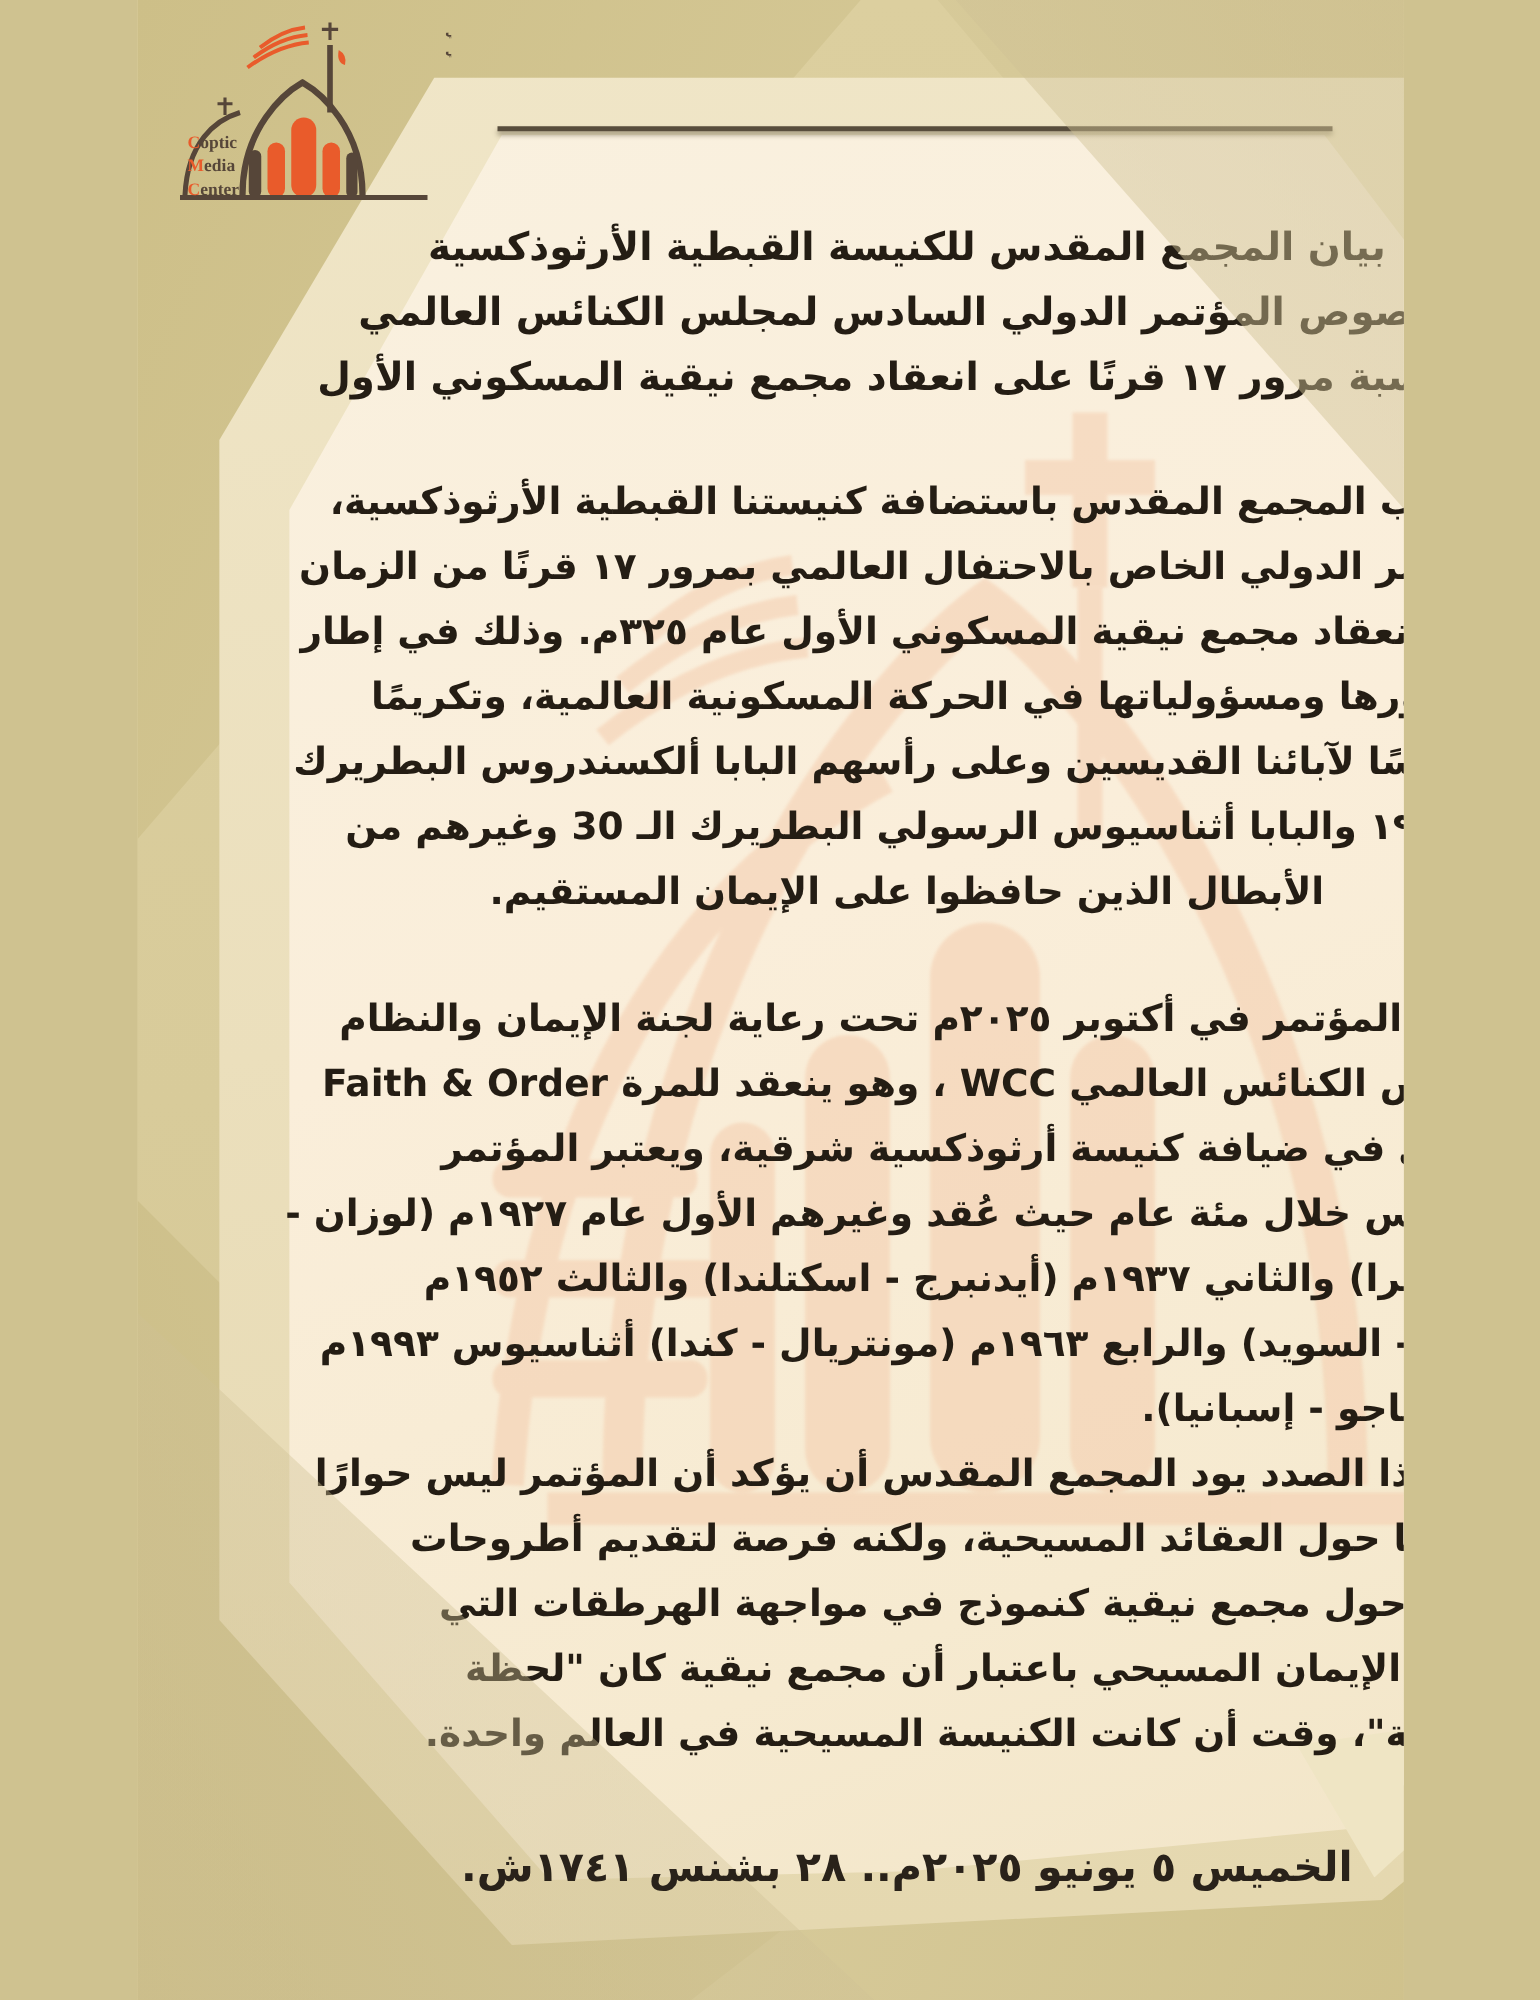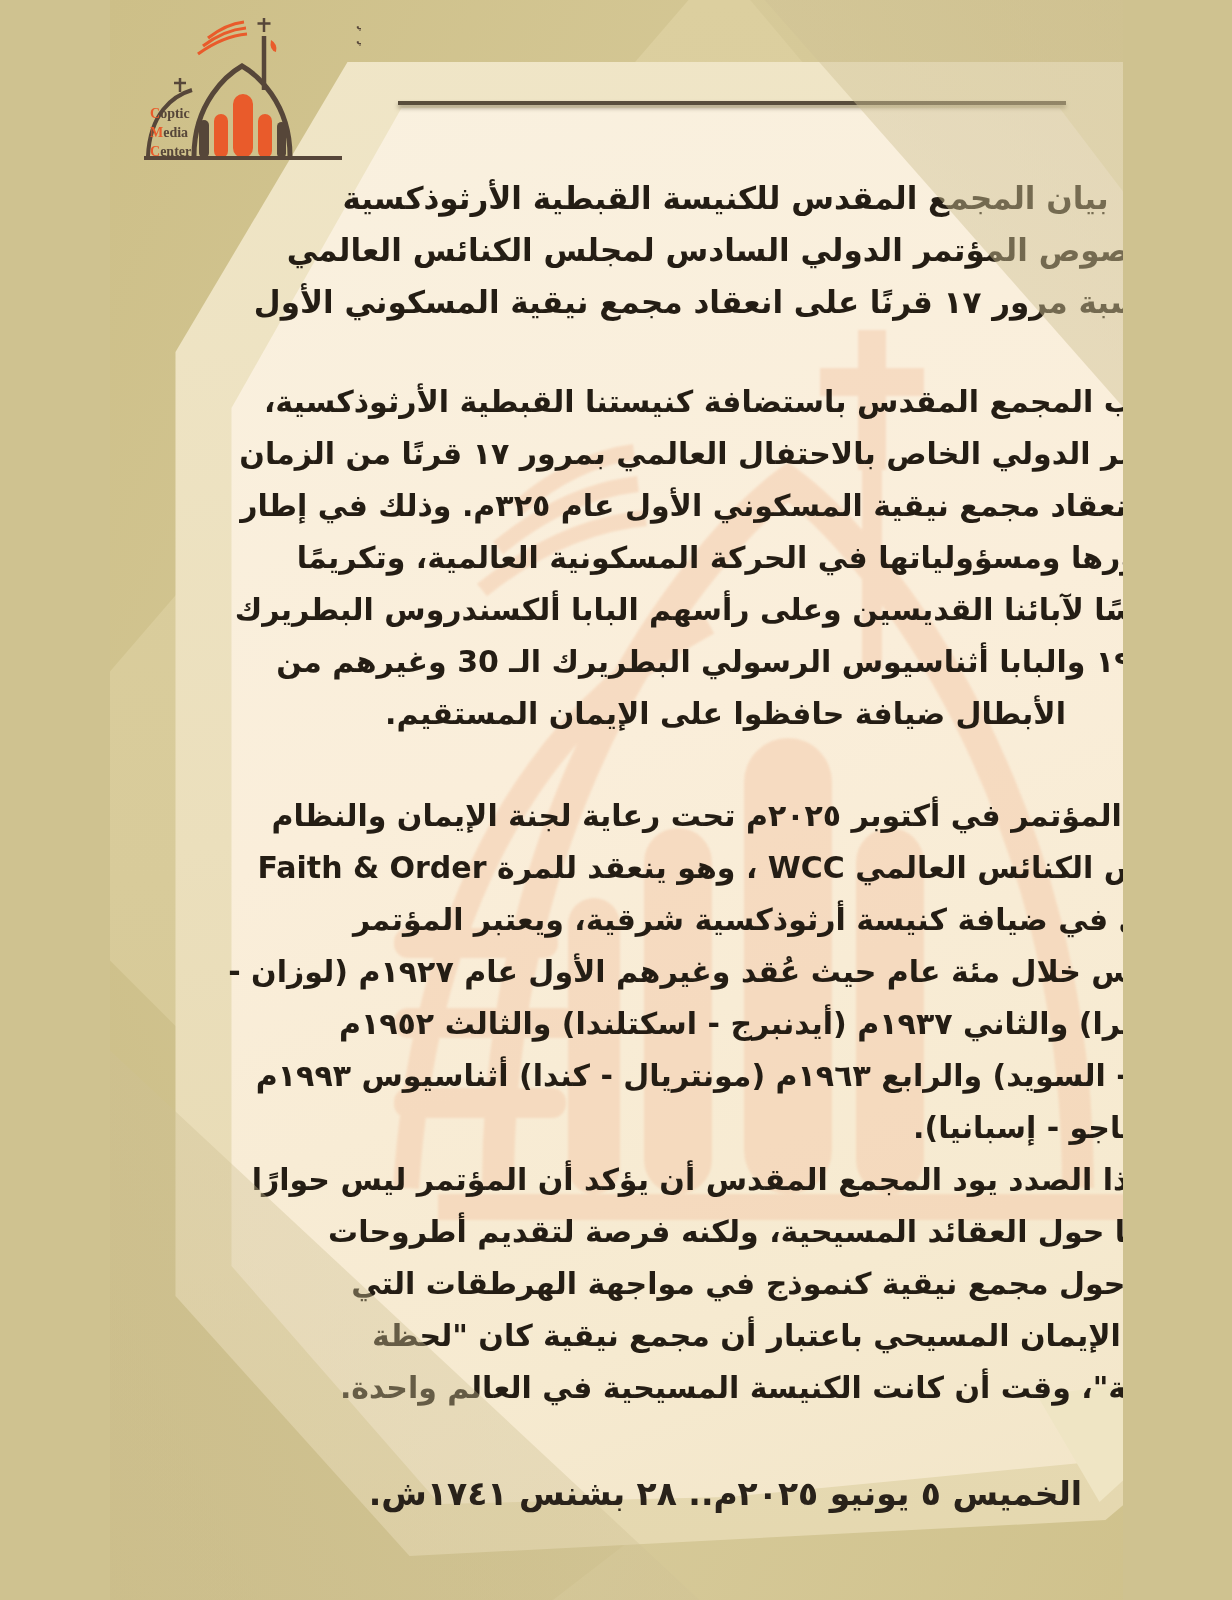--- a/index.html
+++ b/index.html
@@ -119,21 +119,21 @@
     <span class="line">بمناسبة مرور ١٧ قرنًا على انعقاد مجمع نيقية المسكوني الأول</span>
   </div>
 
   <div class="abs txt block" style="top:376px;">
     <span class="line">يُرحب المجمع المقدس باستضافة كنيستنا القبطية الأرثوذكسية،</span>
     <span class="line">المؤتمر الدولي الخاص بالاحتفال العالمي بمرور ١٧ قرنًا من الزمان</span>
     <span class="line">على انعقاد مجمع نيقية المسكوني الأول عام ٣٢٥م. وذلك في إطار</span>
     <span class="line">دورها ومسؤولياتها في الحركة المسكونية العالمية، وتكريمًا</span>
     <span class="line">الخميسًا لآبائنا القديسين وعلى رأسهم البابا ألكسندروس البطريرك</span>
     <span class="line">الـ ١٩ والبابا أثناسيوس الرسولي البطريرك الـ 30 وغيرهم من</span>
-    <span class="line">الأبطال ضيافة حافظوا على الإيمان المستقيم.</span>
+    <span class="line">الأبطال الذين حافظوا على الإيمان المستقيم.</span>
   </div>
 
   <div class="abs txt block" style="top:790px;text-align:right;">
     <span class="line">ينعقد المؤتمر في أكتوبر ٢٠٢٥م تحت رعاية لجنة الإيمان والنظام</span>
     <span class="line">بمجلس الكنائس العالمي WCC ، وهو ينعقد للمرة Faith &amp; Order</span>
     <span class="line">الأولى في ضيافة كنيسة أرثوذكسية شرقية، ويعتبر المؤتمر</span>
     <span class="line">السادس خلال مئة عام حيث عُقد وغيرهم الأول عام ١٩٢٧م (لوزان -</span>
     <span class="line">سويسرا) والثاني ١٩٣٧م (أيدنبرج - اسكتلندا) والثالث ١٩٥٢م</span>
     <span class="line">(لوند - السويد) والرابع ١٩٦٣م (مونتريال - كندا) أثناسيوس ١٩٩٣م</span>
     <span class="line">(سانتياجو - إسبانيا).</span>

